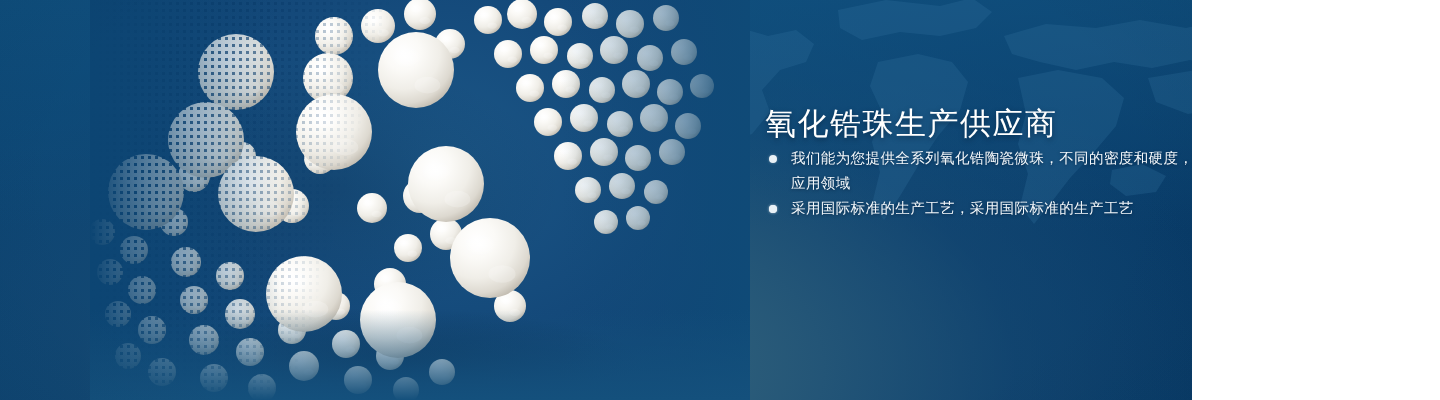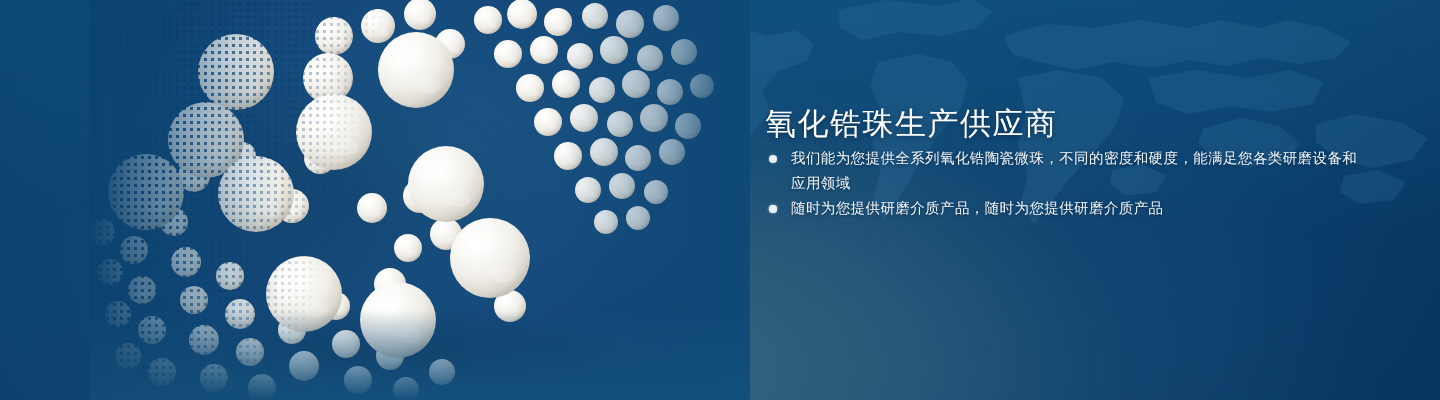--- a/index.html
+++ b/index.html
@@ -4,21 +4,21 @@
 <style>
   * { margin:0; padding:0; box-sizing:border-box; }
   html, body {
     width:1440px; height:400px;
     overflow:hidden;
     font-family:"Liberation Sans", sans-serif;
   }
 
   .banner {
     position:relative;
-    width:1440px; height:400px;
+    width:1192px; height:400px;
     overflow:hidden;
     background:#15803d;
   }
 
   
   .bg-base {
     position:absolute; inset:0;
     background:
       radial-gradient(ellipse 900px 520px at 46% 92%, #37657f 0%, #2a5b79 22%, #17497288 52%, #0d446f00 76%),
       linear-gradient(105deg, #0c4573 0%, #0c4574 26%, #0f4a78 48%, #0b4170 74%, #083a66 100%);
@@ -298,18 +298,18 @@
     <ul class="points">
       <li class="point">
         <span class="dot"></span>
         <span>我们能为您提供全系列氧化锆陶瓷微珠，不同的密度和硬度，能满足您各类研磨设备和应用领域</span>
       </li>
       <li class="point">
         <span class="dot"></span>
       </li>
       <li class="point">
         <span class="dot"></span>
-        <span>随时为您提供研磨介质产品，随时为您提供研磨介质产品</span>
+        <span>采用国际标准的生产工艺，采用国际标准的生产工艺</span>
       </li>
     </ul>
   </div>
 
 </div>
 
 </body></html>

